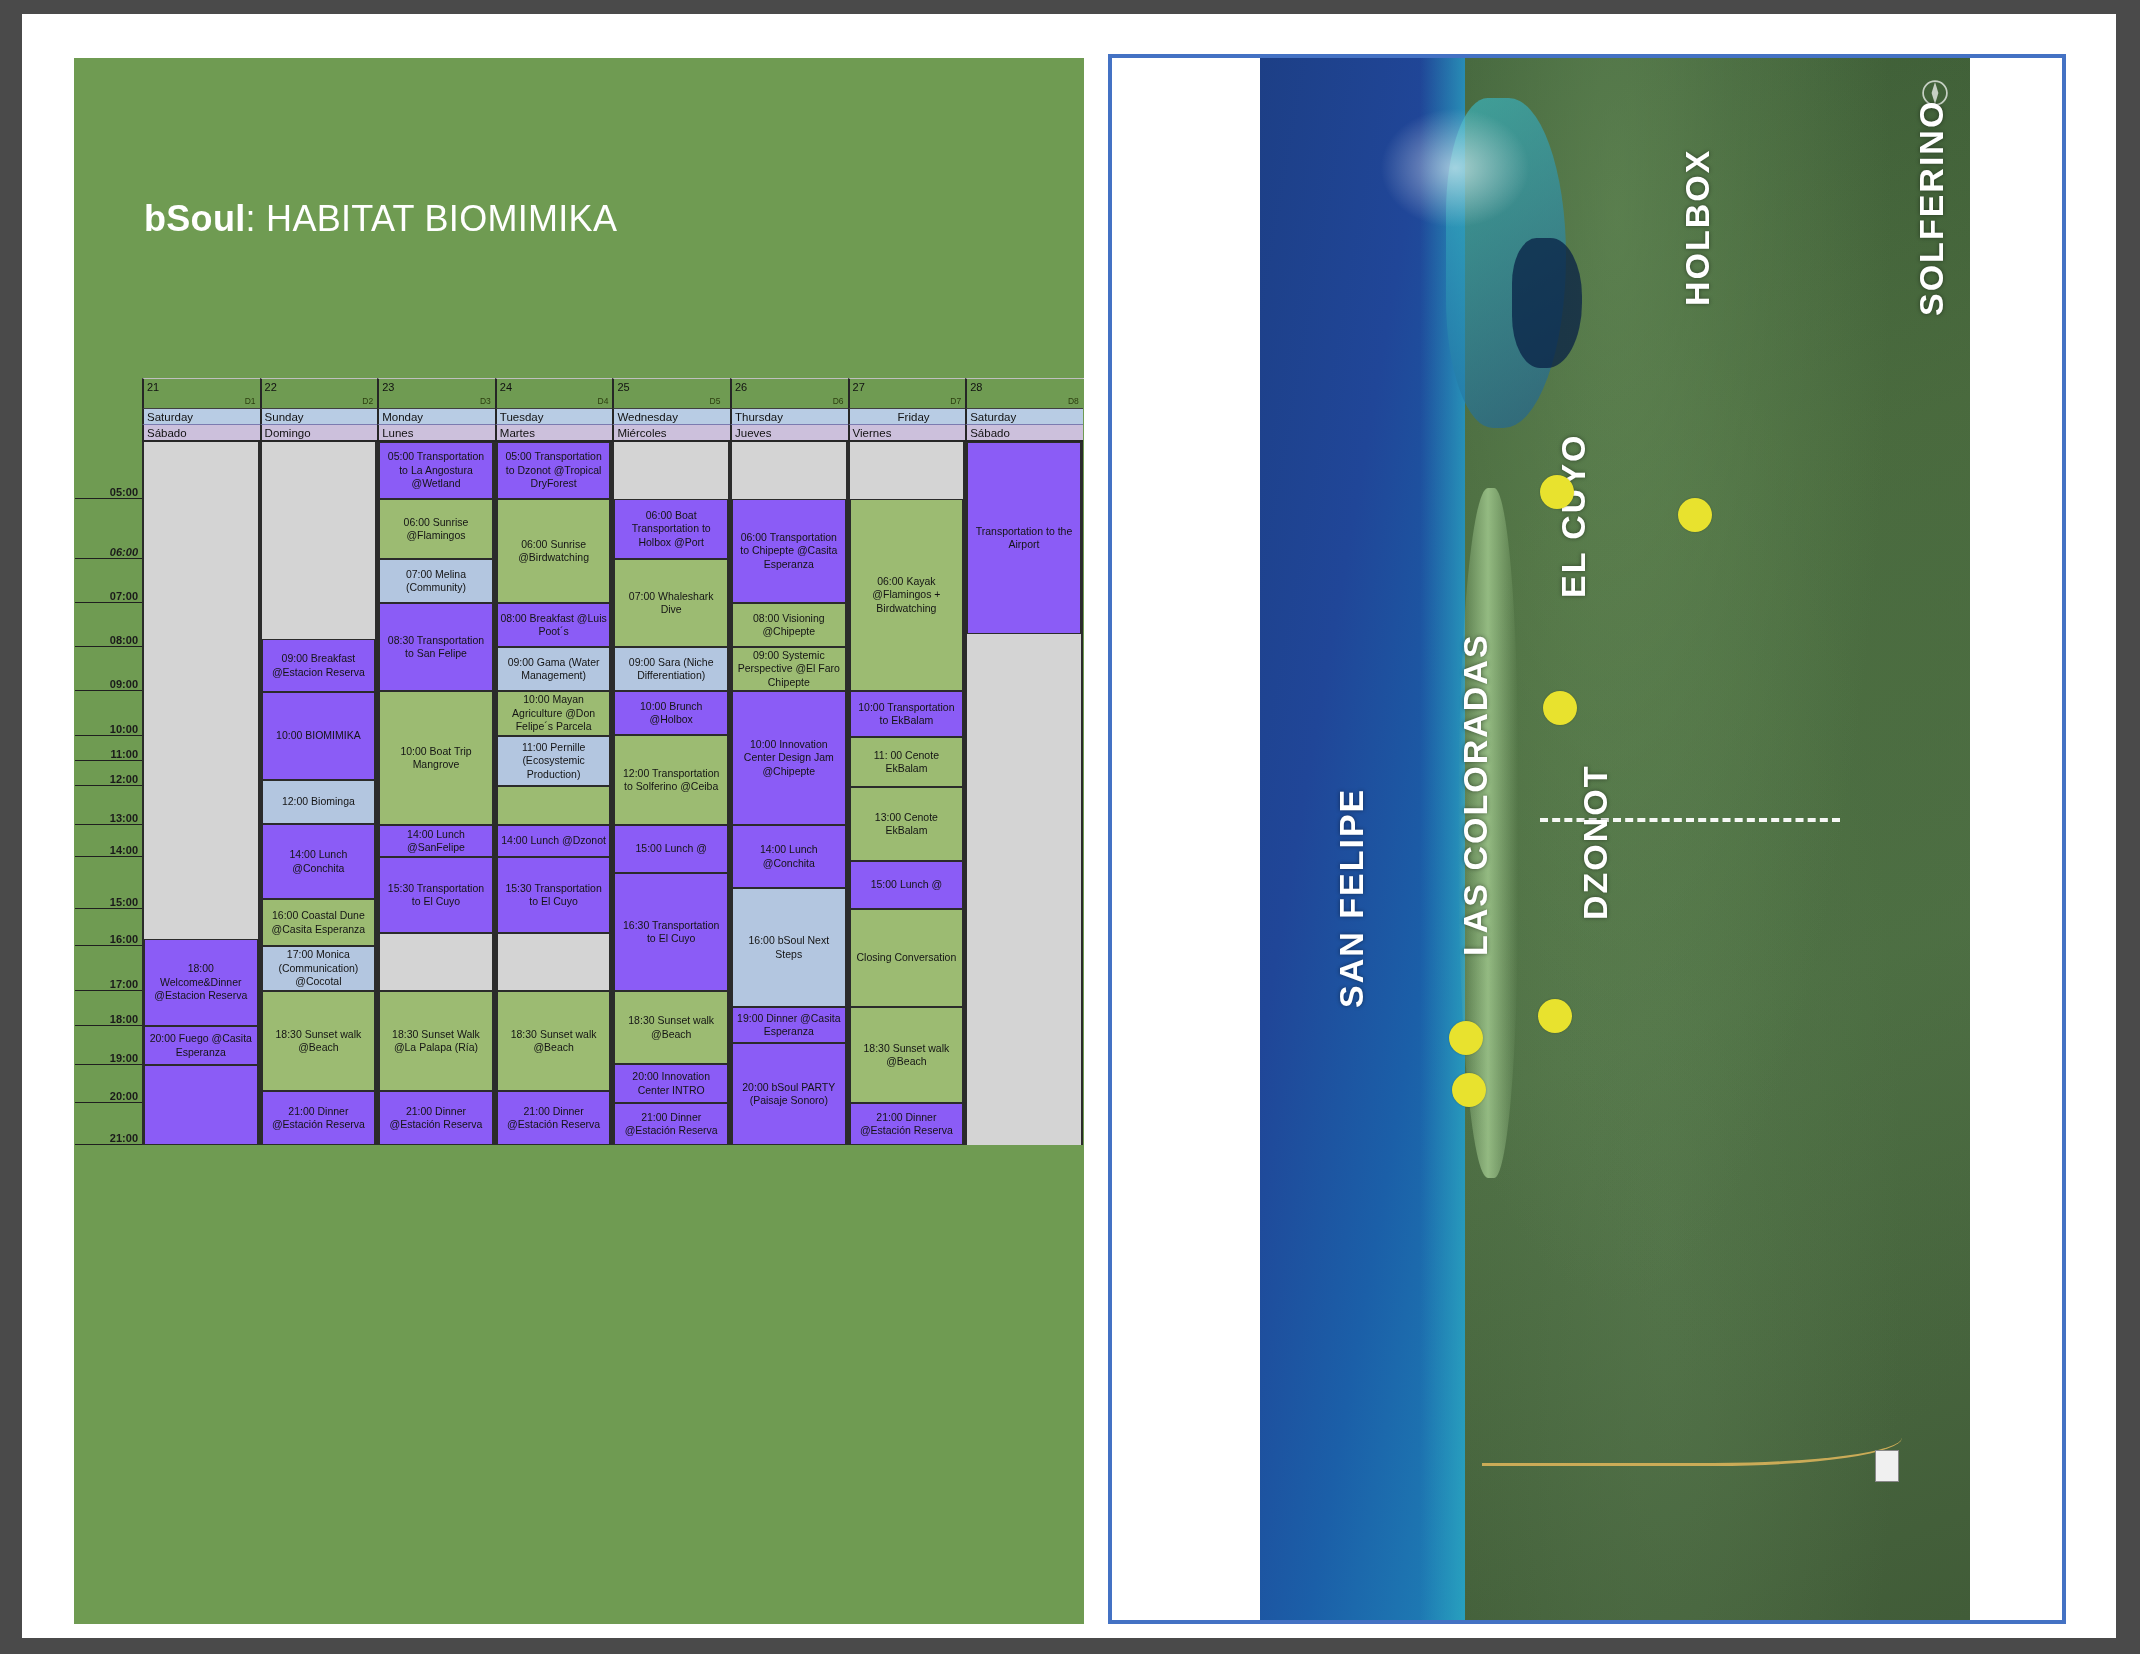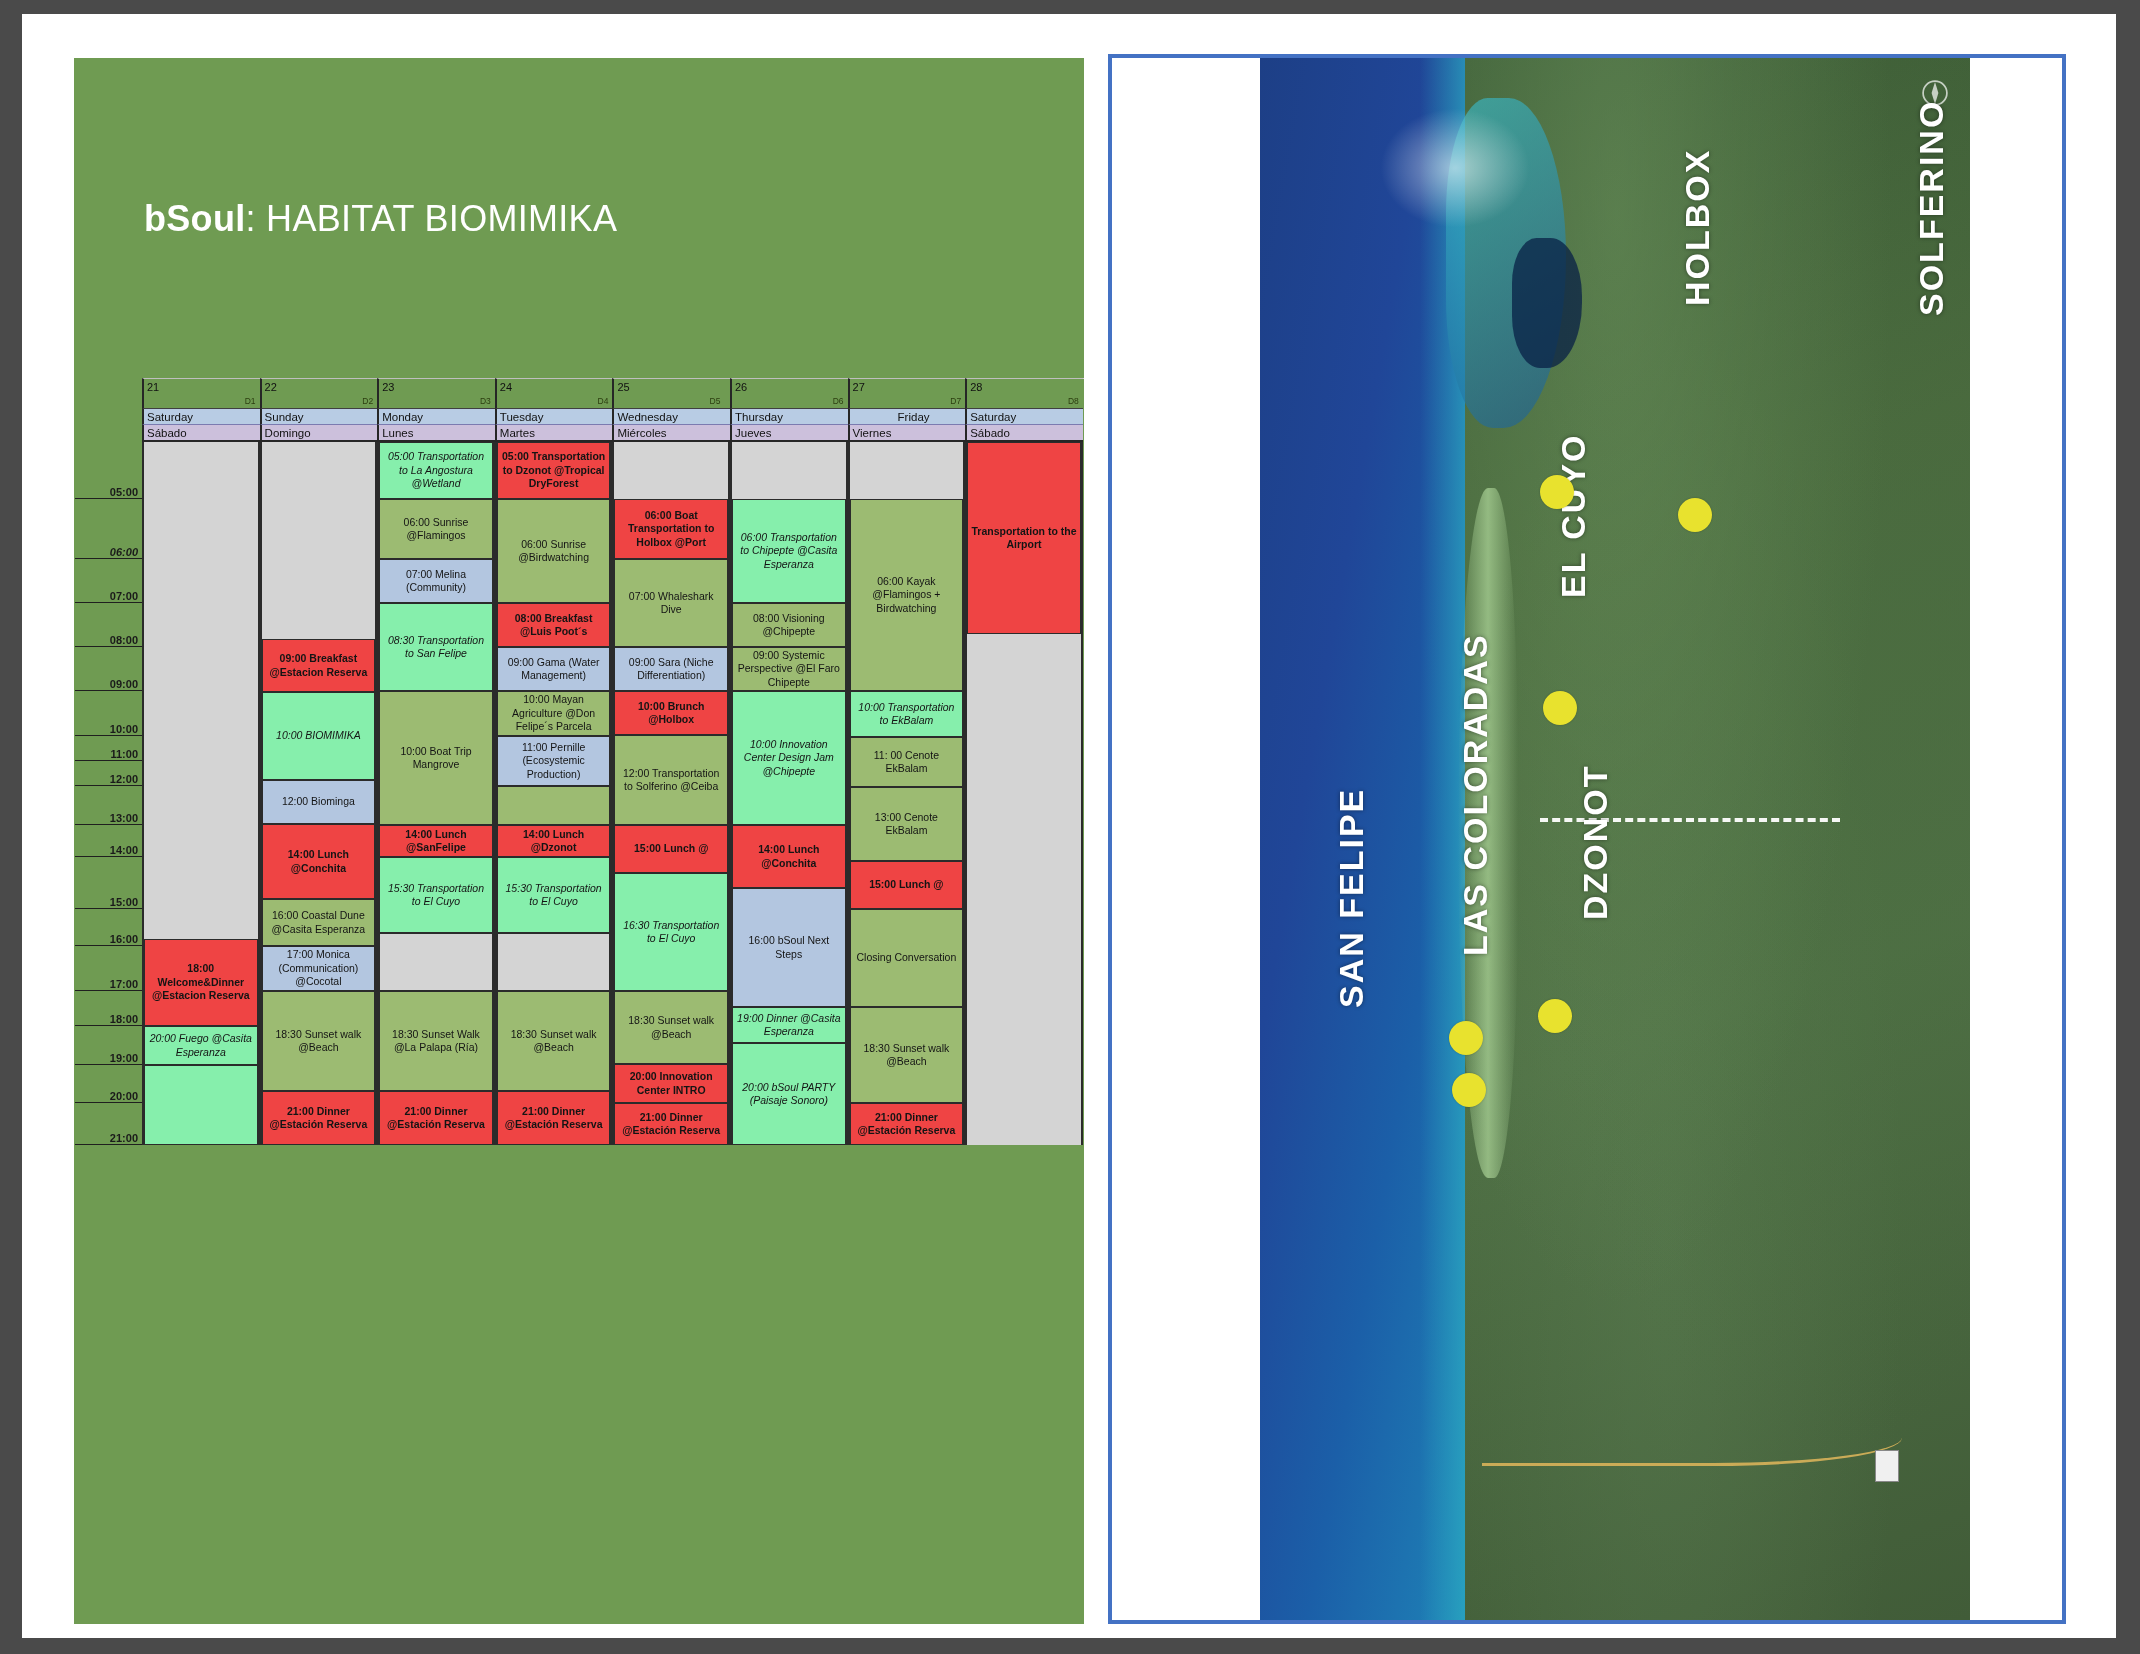--- a/index.html
+++ b/index.html
@@ -141,24 +141,24 @@
     display: flex;
     align-items: center;
     justify-content: center;
     text-align: center;
     font-size: 10.5px;
     line-height: 13.5px;
     color: #141414;
     padding: 1px 2px;
     overflow: hidden;
   }
-  .ev-dgreen { background: #ef4444; font-weight: bold; }
+  .ev-dgreen { background: #8b5cf6; }
   .ev-lgreen { background: #9cbb72; }
   .ev-blue   { background: #b3c6e0; }
-  .ev-white  { background: #86efac; font-style: italic; }
+  .ev-white  { background: #8b5cf6; }
   .ev-grey   { background: #d4d4d4; }
 
   
   #map-panel {
     position: absolute;
     left: 1086px; top: 40px;
     width: 958px; height: 1570px;
     box-sizing: border-box;
     border: 4px solid #4472c4;
     background: #ffffff;

